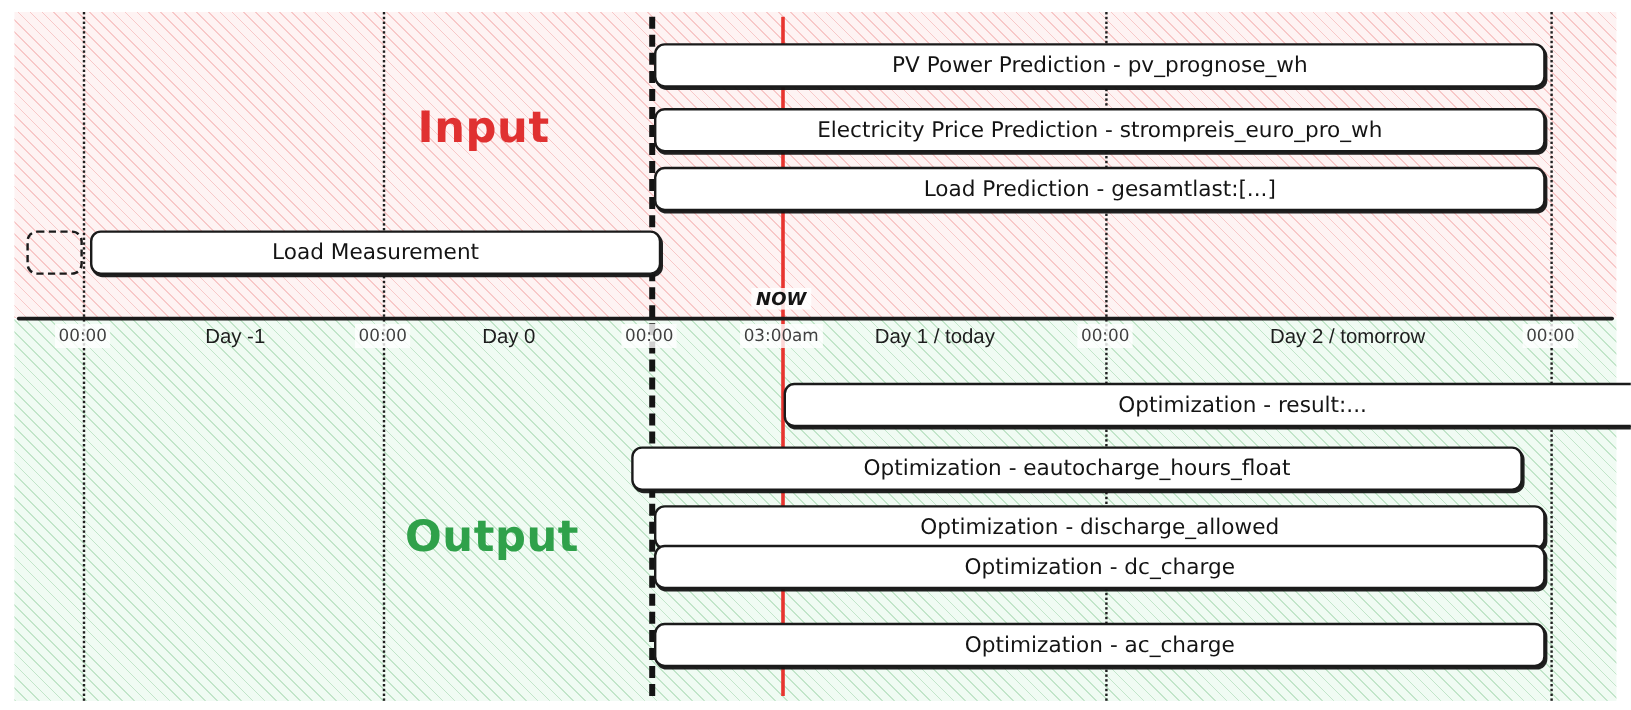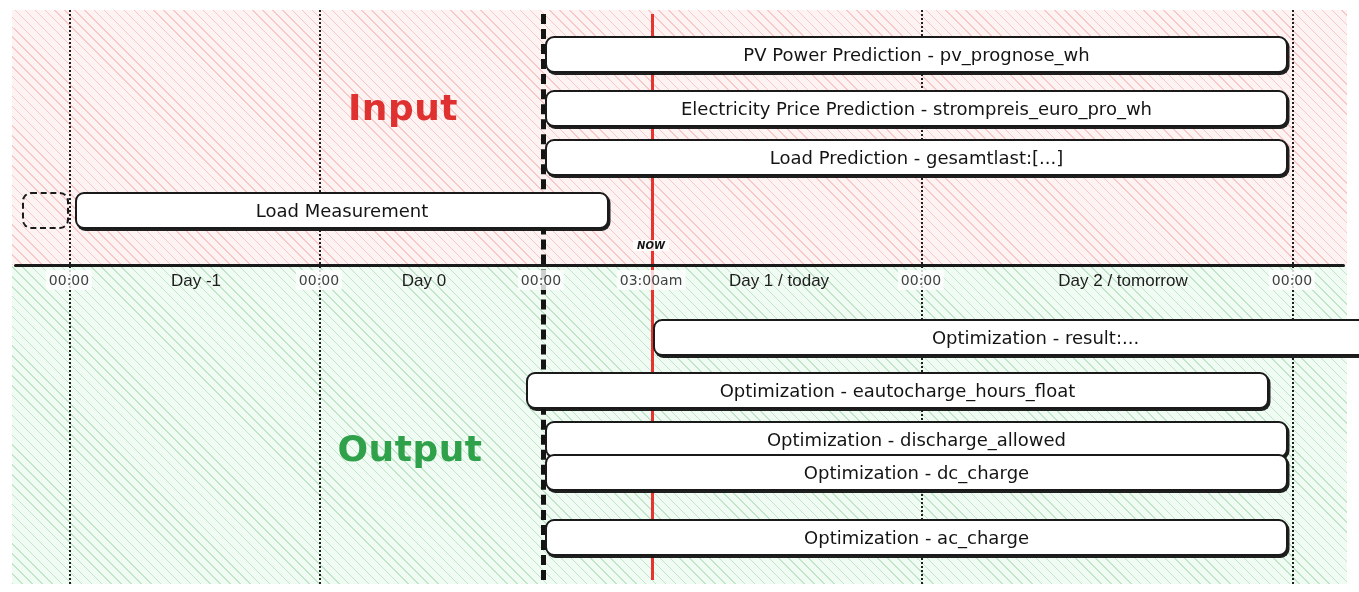--- a/index.html
+++ b/index.html
@@ -60,21 +60,21 @@
     position:absolute;
     font-family:Liberation Sans, sans-serif;
     font-size:17px;color:#1d1d1d;
     white-space:nowrap;
     transform:translateX(-50%);
     line-height:20px;
   }
   .now-label{
     position:absolute;
     font-family:"DejaVu Sans", sans-serif;
-    font-size:10px;font-style:italic;font-weight:700;
+    font-size:15px;font-style:italic;font-weight:700;
     color:#151515;white-space:nowrap;
     transform:translateX(-50%);
     background:rgba(255,255,255,0.85);
     padding:0 4px;
   }
 
   
   .region-caption{
     position:absolute;
     font-family:"DejaVu Sans", sans-serif;
@@ -152,21 +152,21 @@
   <div id="input-bars">
       <div class="task" style="left: 545px; top: 36px; width: 743px; height: 37px;">
         <span>PV Power Prediction - pv_prognose_wh</span>
       </div>
       <div class="task" style="left: 545px; top: 90px; width: 743px; height: 37px;">
         <span>Electricity Price Prediction - strompreis_euro_pro_wh</span>
       </div>
       <div class="task" style="left: 545px; top: 139px; width: 743px; height: 37px;">
         <span>Load Prediction - gesamtlast:[...]</span>
       </div>
-      <div class="task" style="left: 75px; top: 192px; width: 534px; height: 37px;">
+      <div class="task" style="left: 75px; top: 192px; width: 476px; height: 37px;">
         <span>Load Measurement</span>
       </div>
     </div>
   <div id="output-bars">
       <div class="task" style="left: 653px; top: 319px; width: 765px; height: 37px;">
         <span>Optimization - result:...</span>
       </div>
       <div class="task" style="left: 526px; top: 372px; width: 743px; height: 37px;">
         <span>Optimization - eautocharge_hours_float</span>
       </div>

